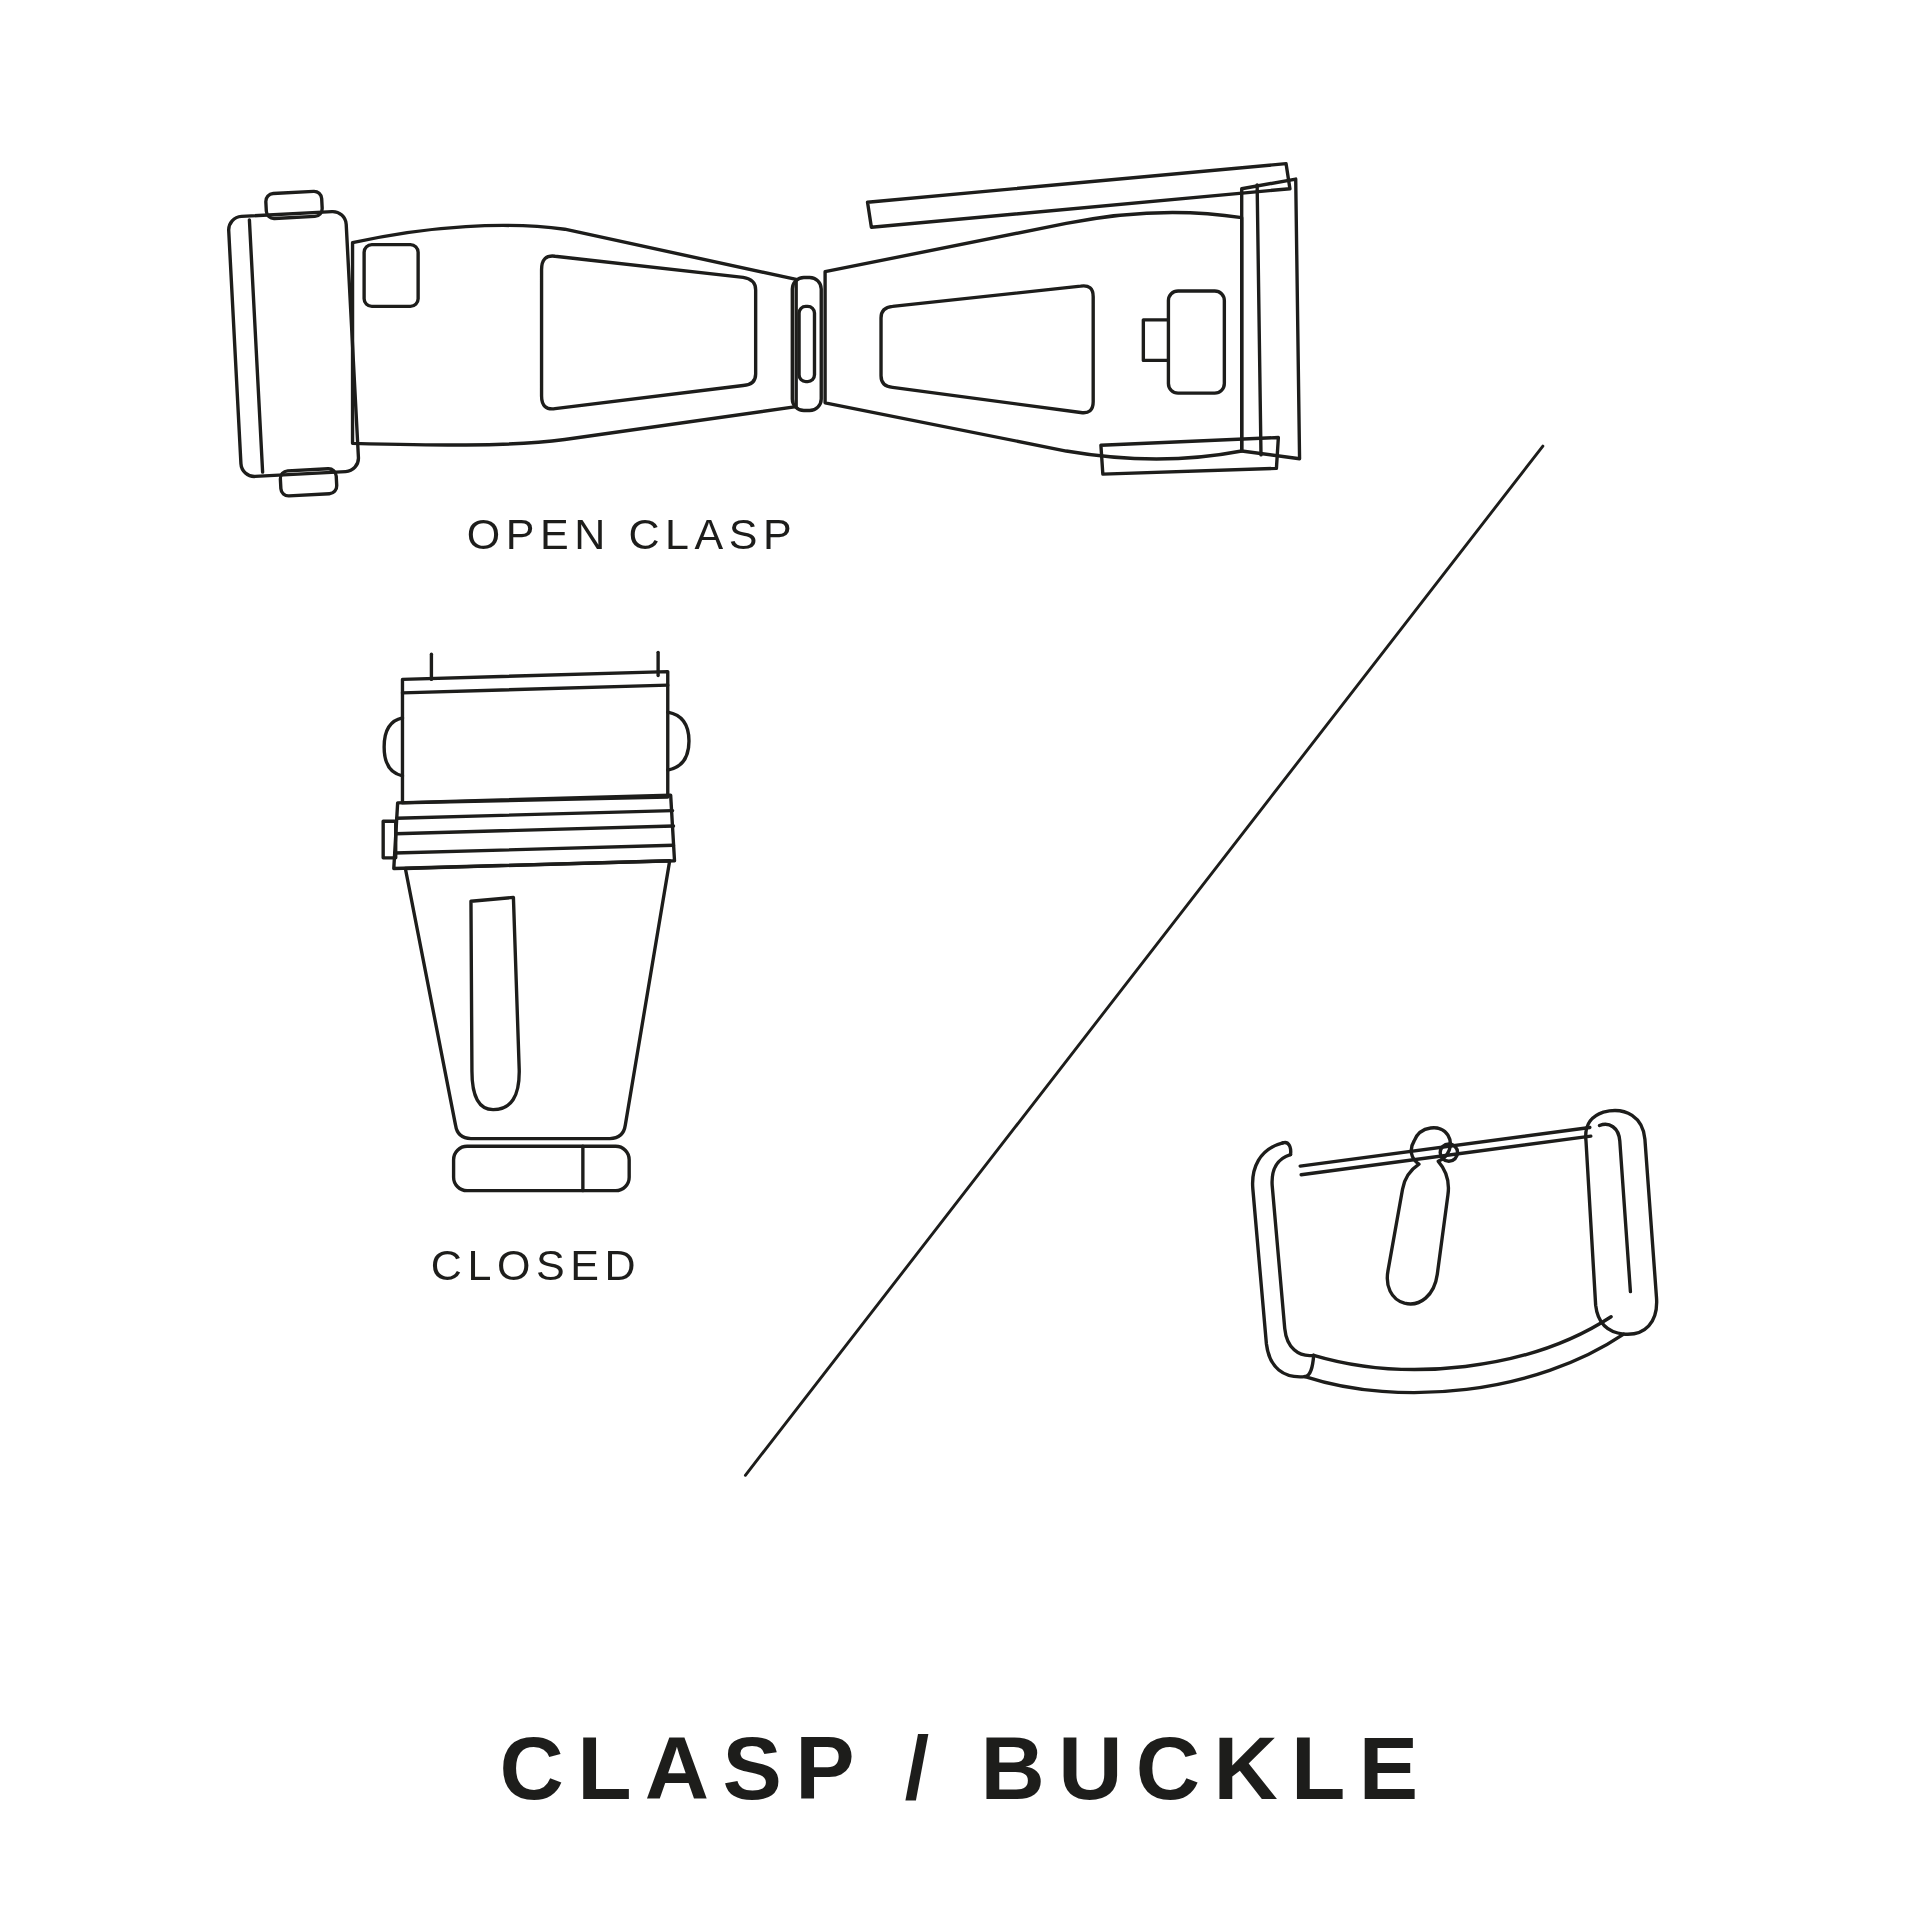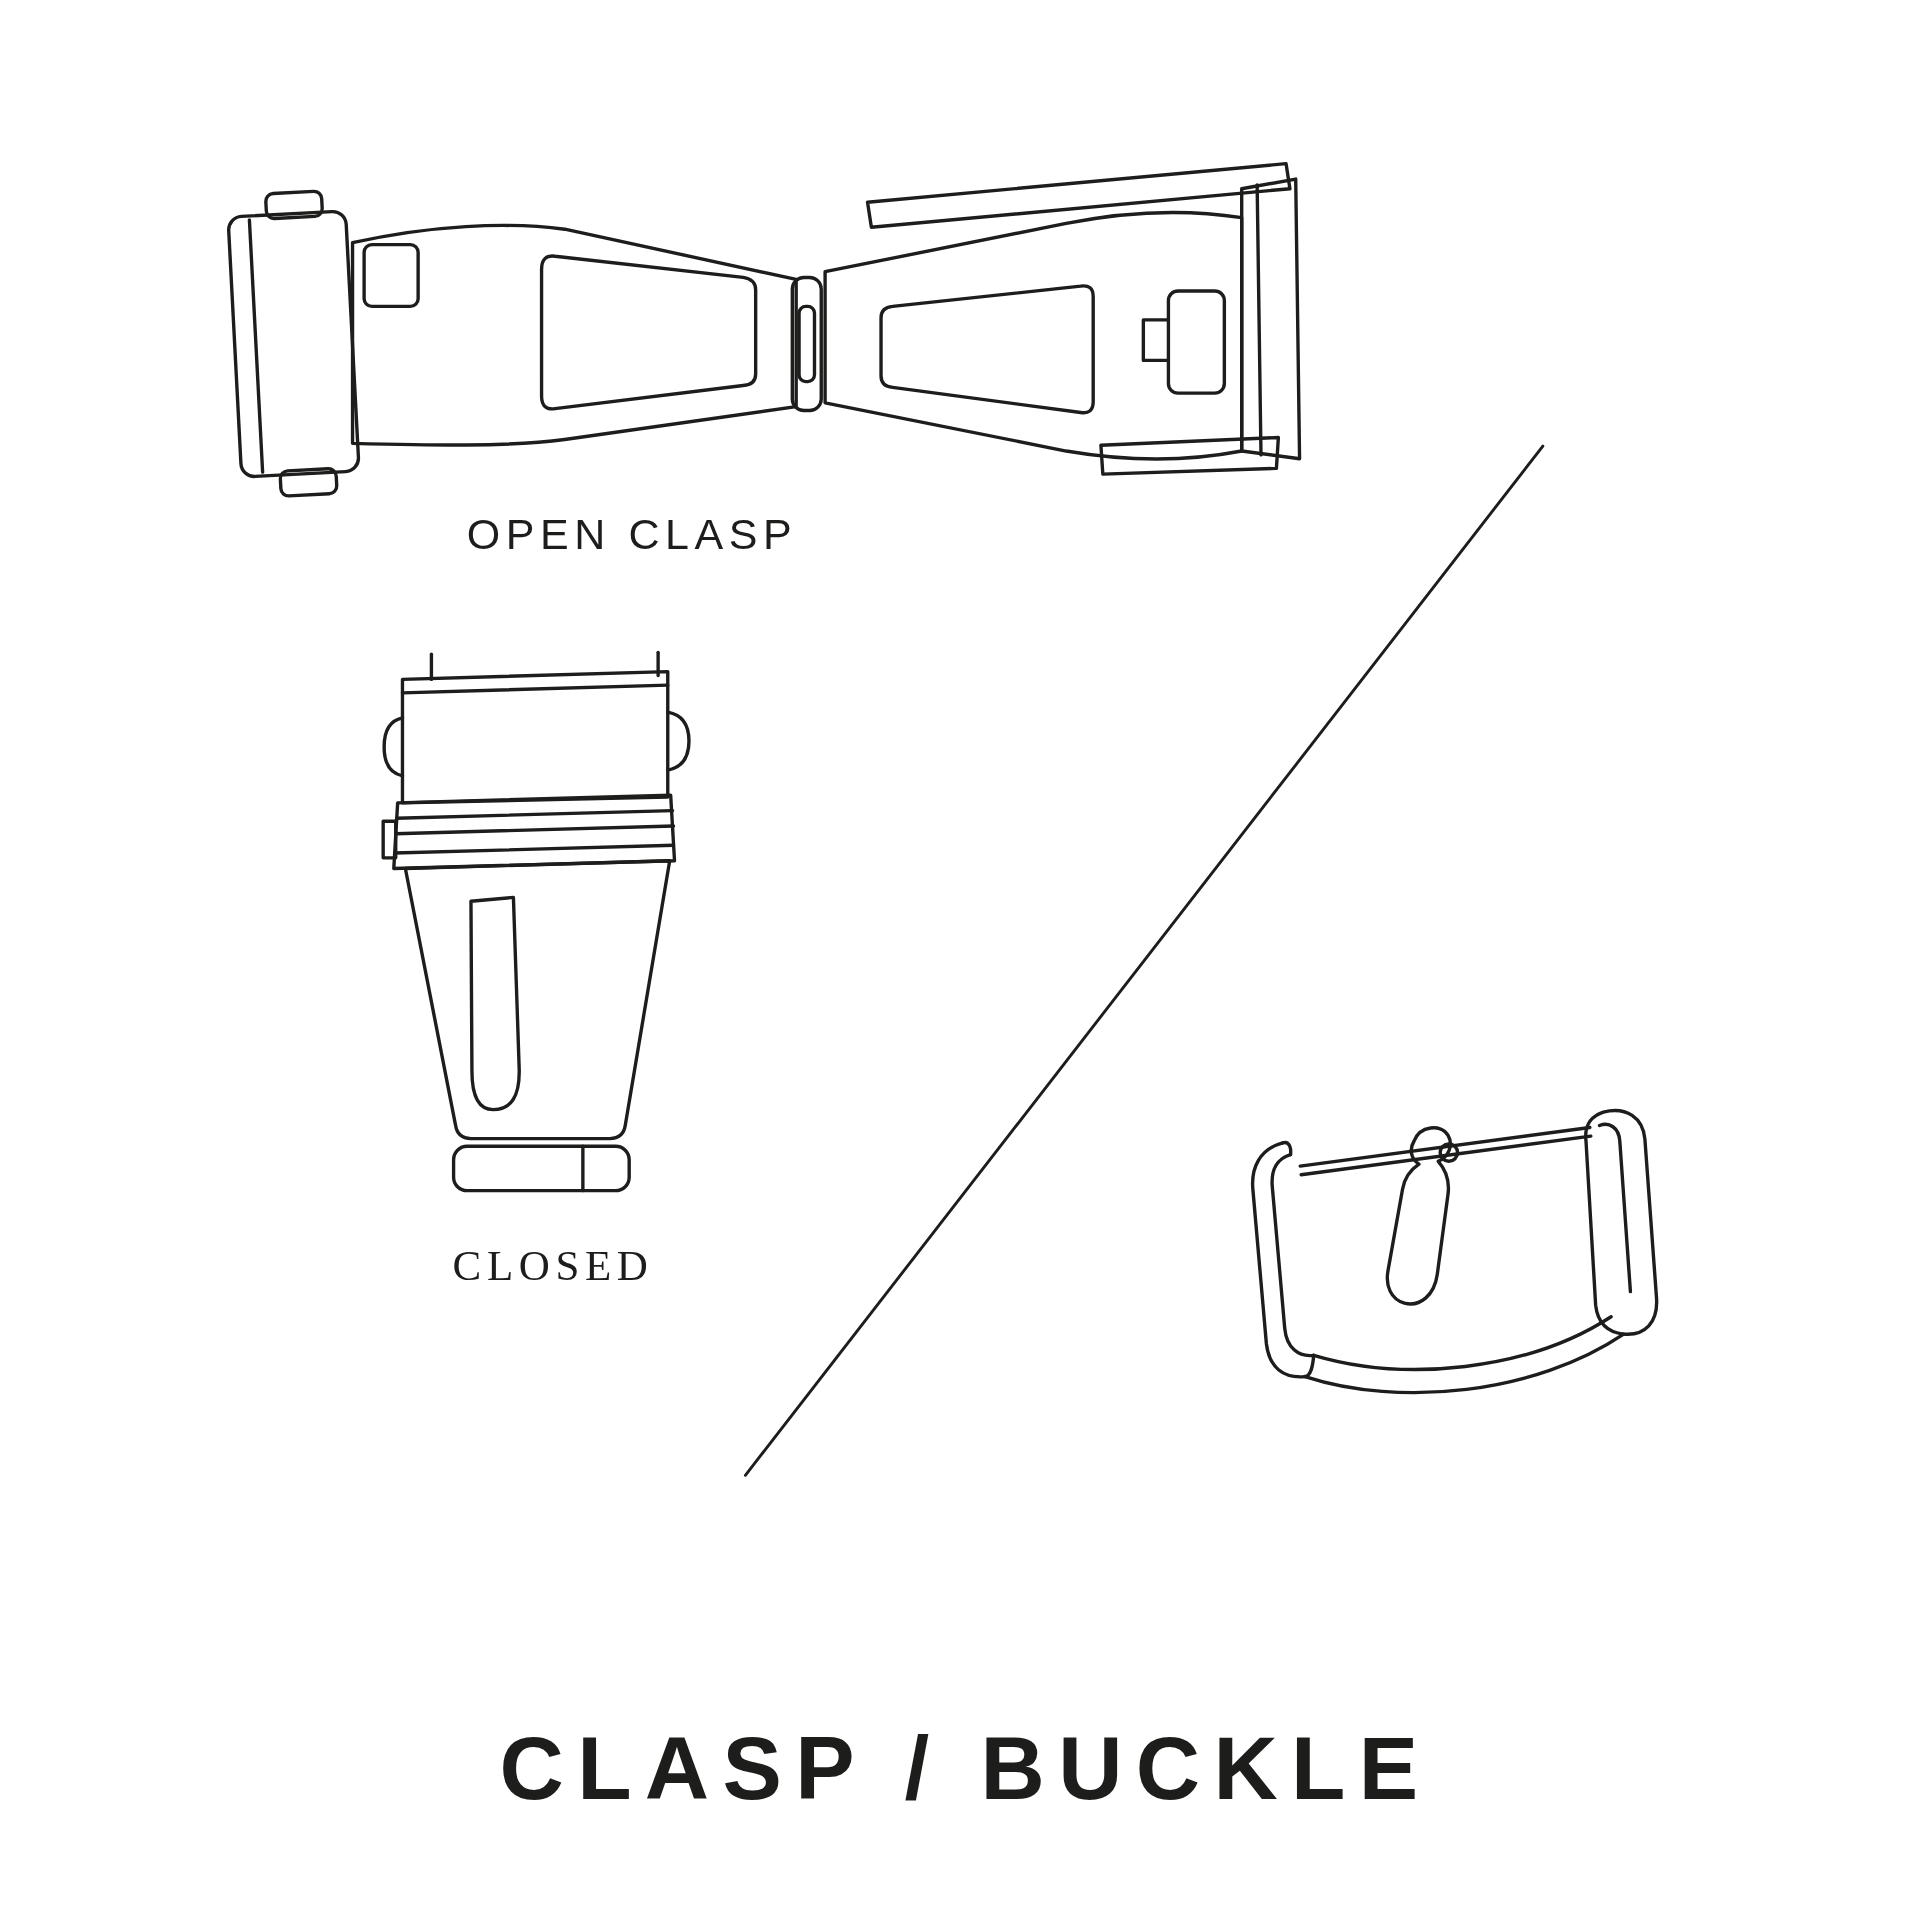--- a/index.html
+++ b/index.html
@@ -29,21 +29,21 @@
   .caption{
     position:absolute;
     text-align:center;
     font-size:43px;
     letter-spacing:0.13em;
     font-weight:400;
     color:var(--text);
     white-space:nowrap;
   }
   .caption-open{left:415px;top:510px;width:434px;}
-  .caption-closed{left:336px;top:1241px;width:434px;font-family:Liberation Serif, serif;}
+  .caption-closed{left:319px;top:1241px;width:434px;}
   .page-title{
     position:absolute;
     left:0;top:1717px;width:1931px;
     text-align:center;
     font-size:89px;
     letter-spacing:0.15em;
     font-weight:700;
     color:var(--text);
     white-space:nowrap;
   }

